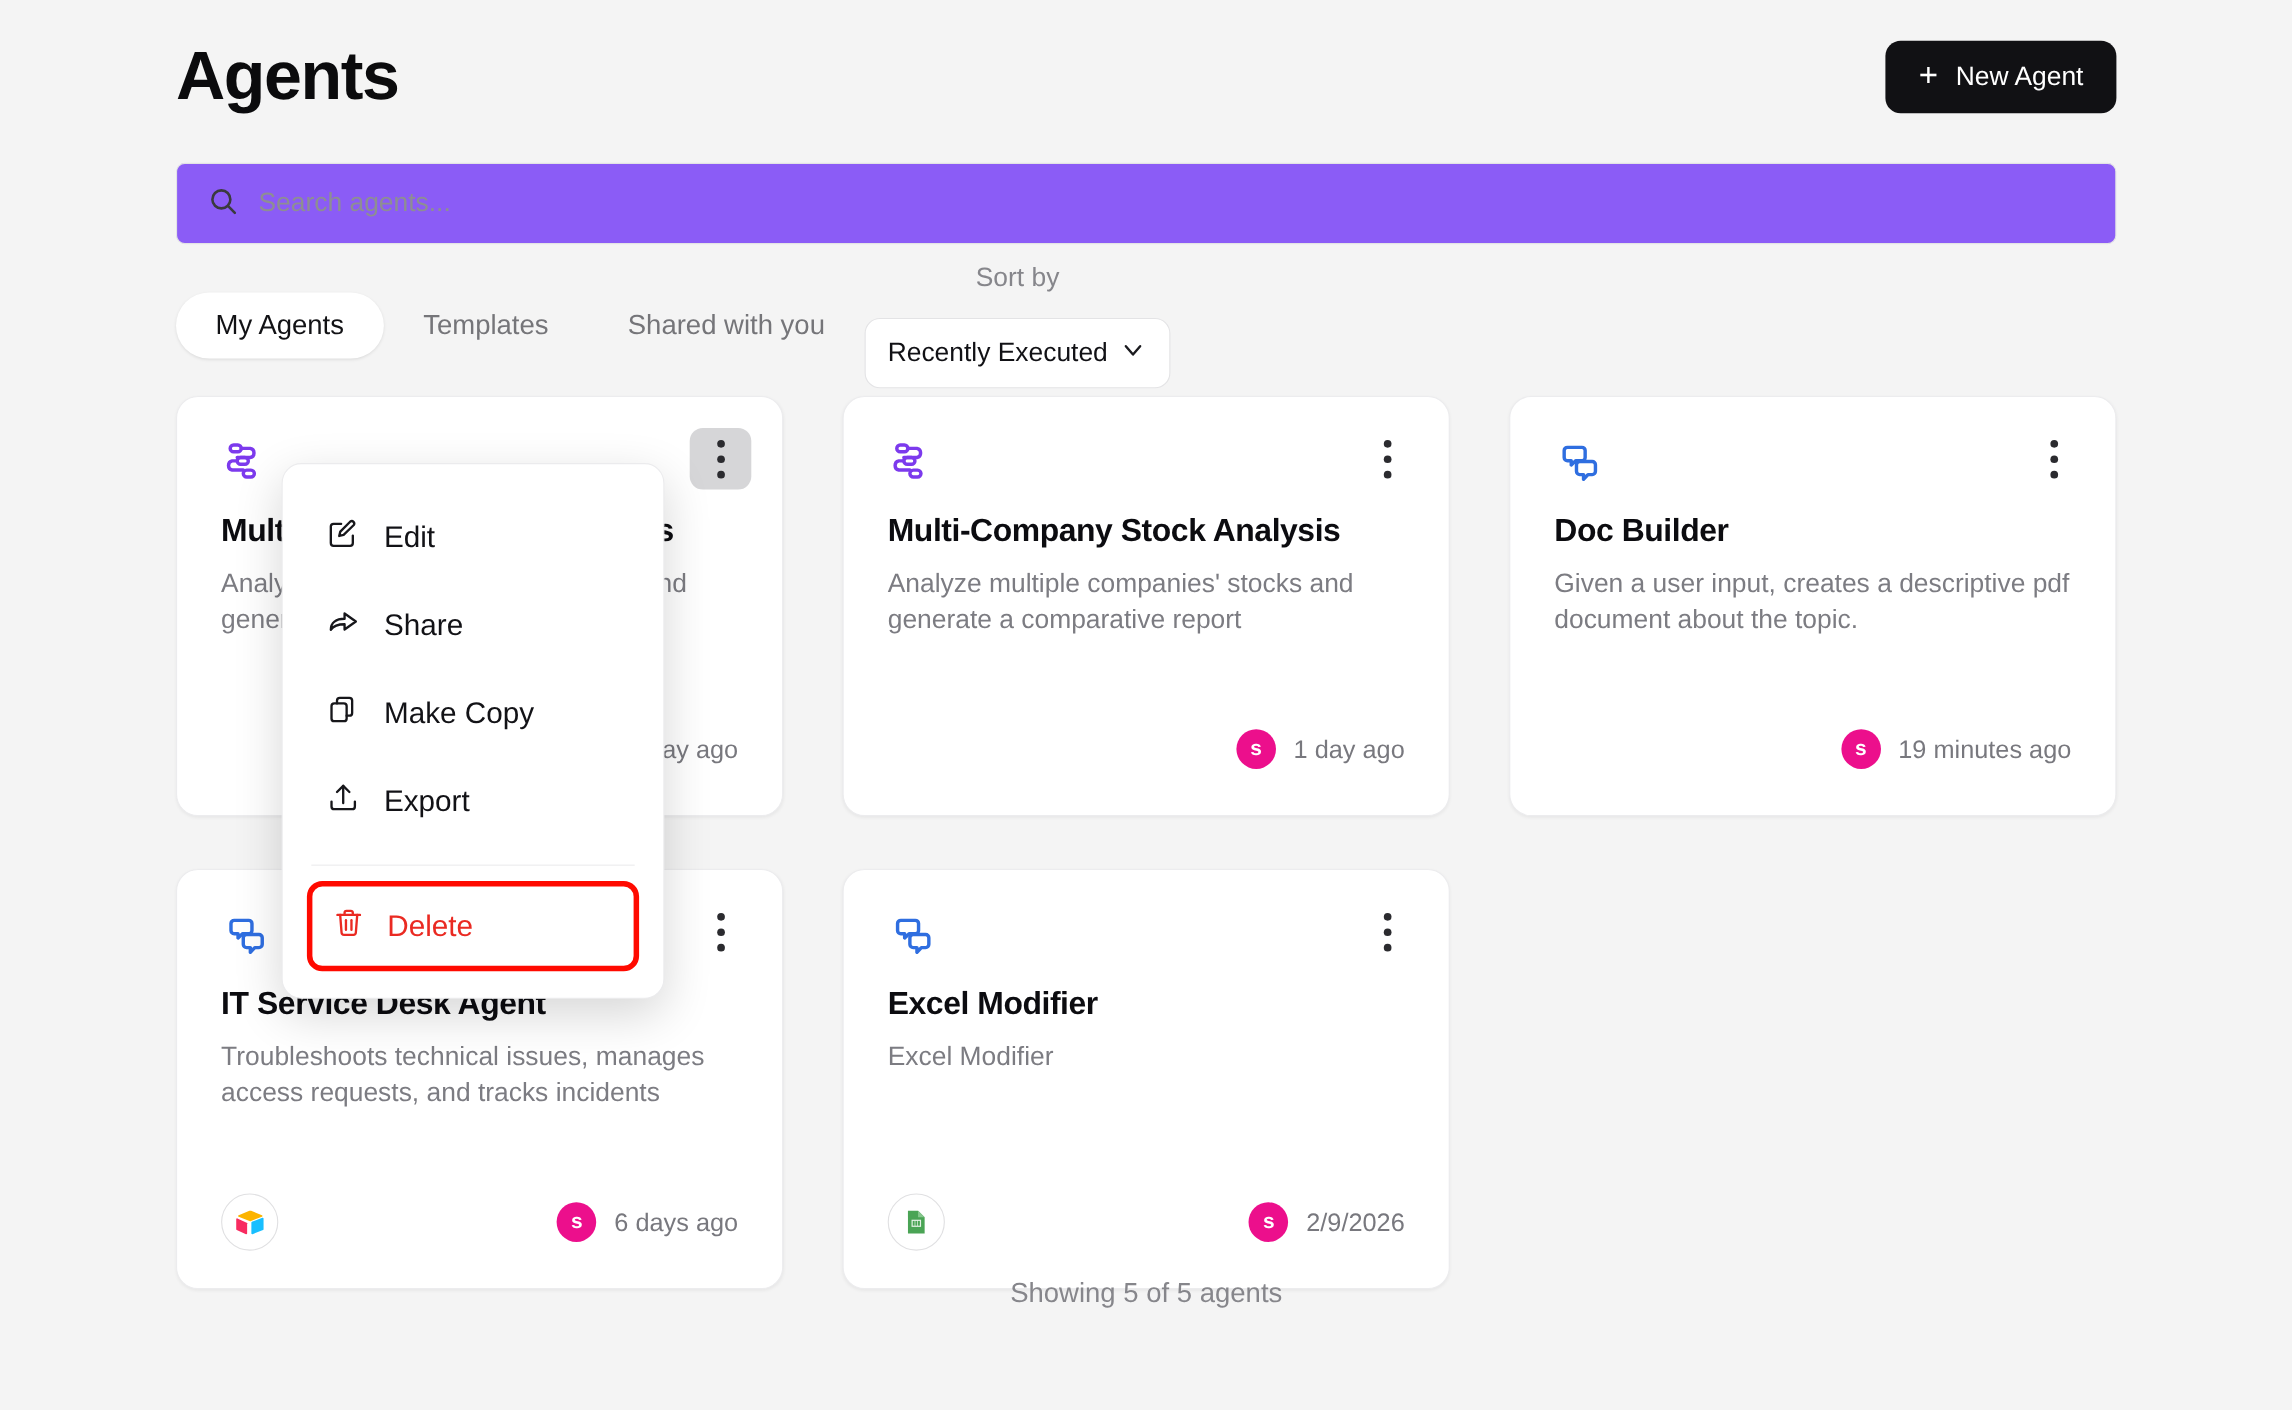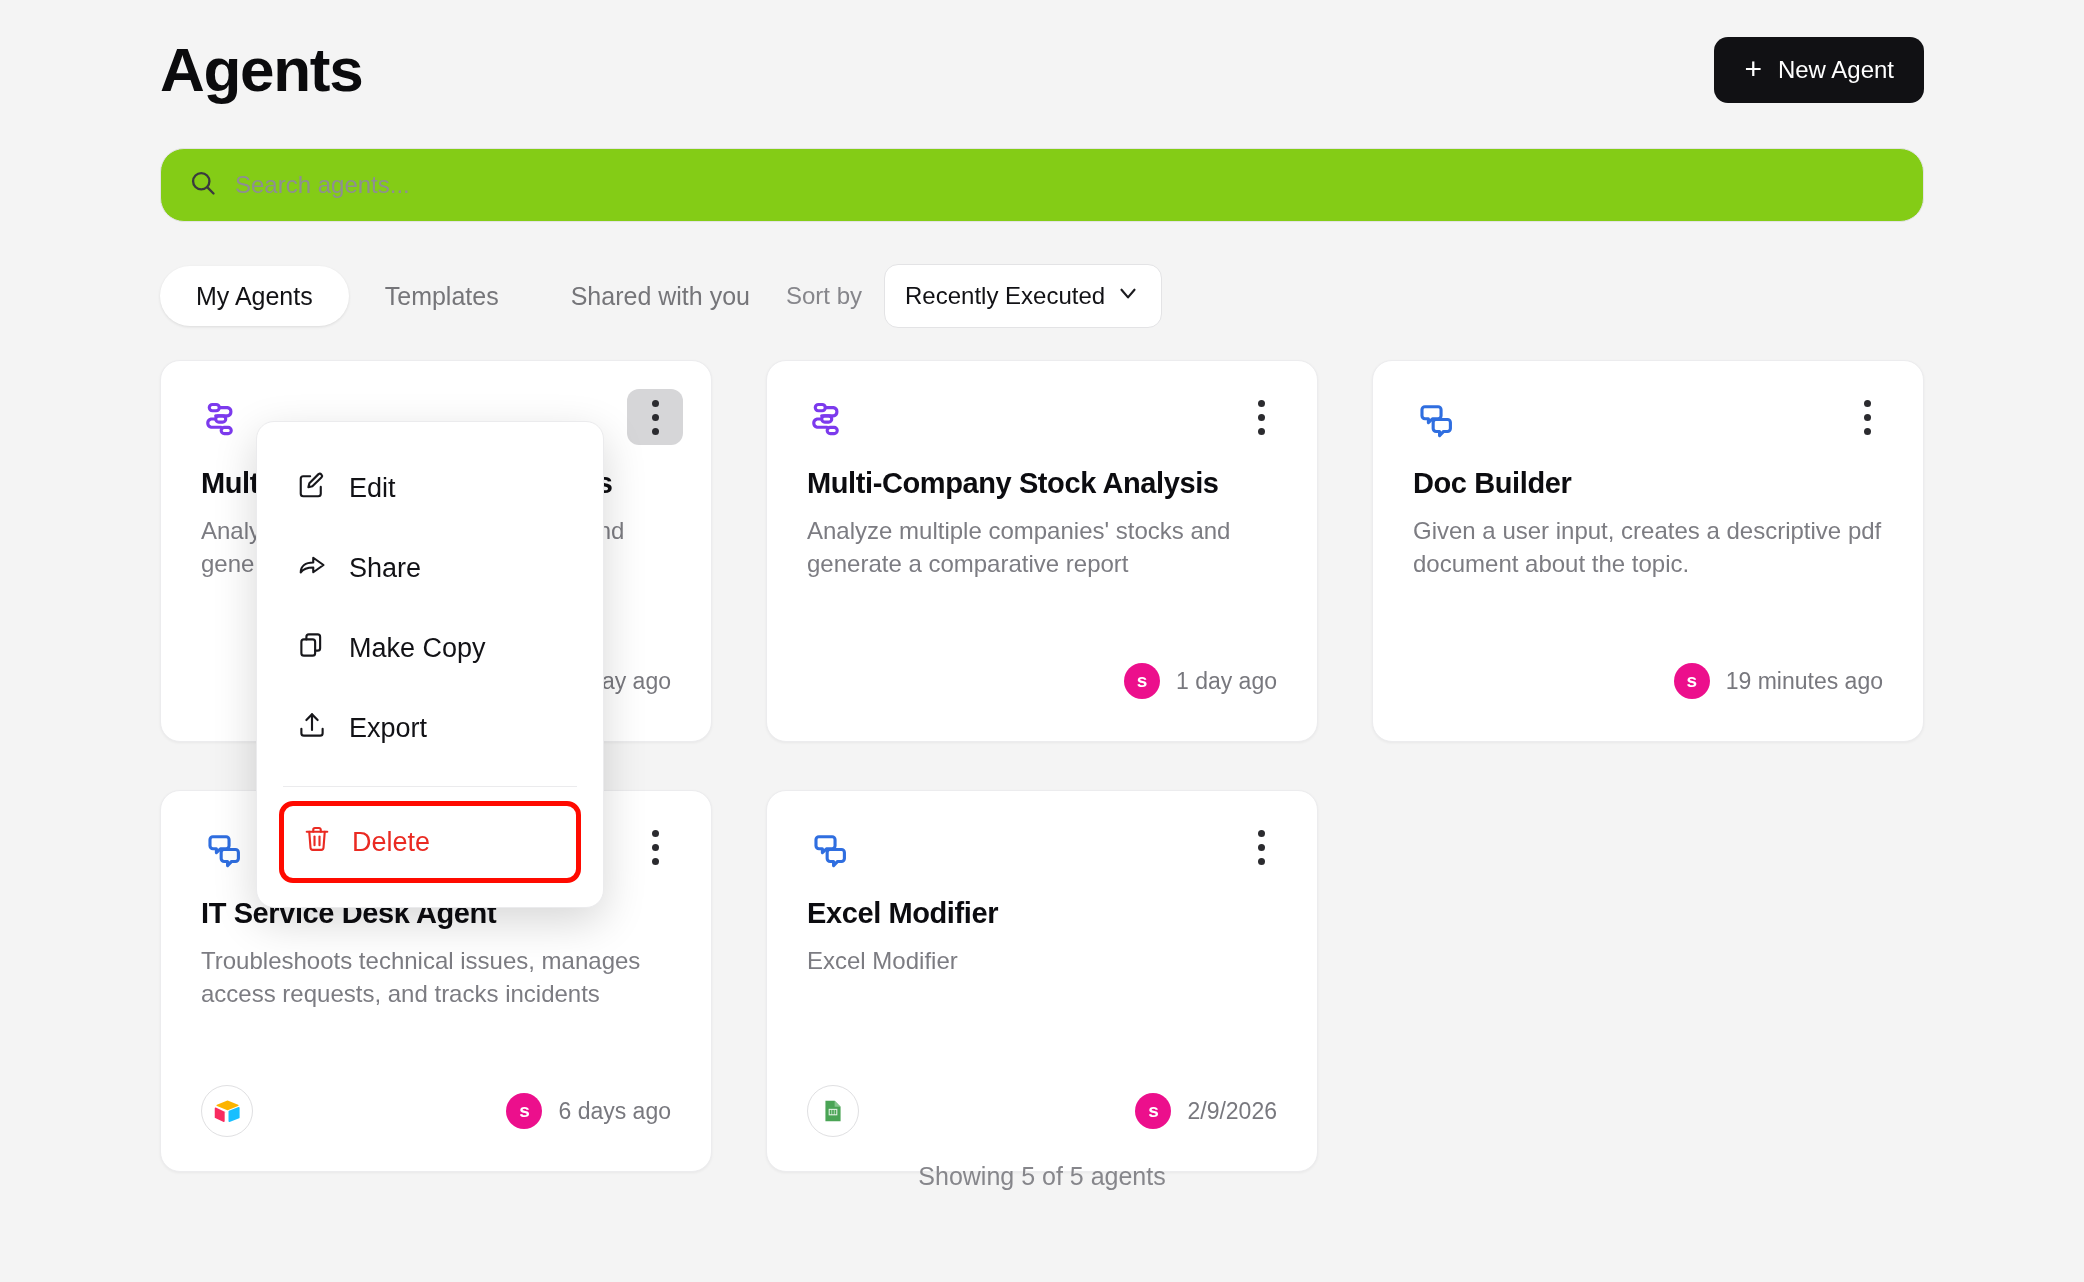--- a/index.html
+++ b/index.html
@@ -28,22 +28,22 @@
     border: none; border-radius: 14px;
     padding: 0 30px; height: 66px;
     font-size: 24px; font-family: "Liberation Sans", sans-serif;
     cursor: pointer;
   }
   .plus-icon { font-size: 30px; font-weight: 400; line-height: 1; display:block; margin-top:-3px;}
 
   
   .search-bar {
     margin-top: 38px;
-    height: 74px; background: #84cc16;
-    border: 1px solid #e3e3e5; border-radius: 24px;
+    height: 74px; background: #8b5cf6;
+    border: 1px solid #e3e3e5; border-radius: 8px;
     display: flex; align-items: center; gap: 18px; padding: 0 28px;
   }
   .search-input {
     border: none; outline: none; background: transparent;
     font-size: 24px; color: #111; width: 100%;
     font-family: "Liberation Sans", sans-serif;
   }
   .search-input::placeholder { color: #8e8e93; }
 
   
@@ -55,21 +55,21 @@
   .tab {
     font-size: 25px; color: #757579; padding: 0 36px; height: 60px;
     display: flex; align-items: center; border-radius: 30px;
     background: transparent; border: none; cursor: pointer;
     font-family: "Liberation Sans", sans-serif;
   }
   .tab.active {
     background: #ffffff; color: #121215;
     box-shadow: 0 1px 3px rgba(0,0,0,.10);
   }
-  .sort-wrap { display: flex; align-items: center; gap: 22px; }
+  .sort-wrap { display: flex; align-items: center; gap: 22px; flex-direction: column; }
   .sort-label { font-size: 24px; color: #86868b; }
   .sort-select {
     display: flex; align-items: center; gap: 10px;
     background: #ffffff; border: 1px solid #e3e3e5; border-radius: 14px;
     height: 64px; padding: 0 20px; font-size: 24px; color: #111115;
     cursor: pointer;
   }
   .chevron { display: block; }
 
   

